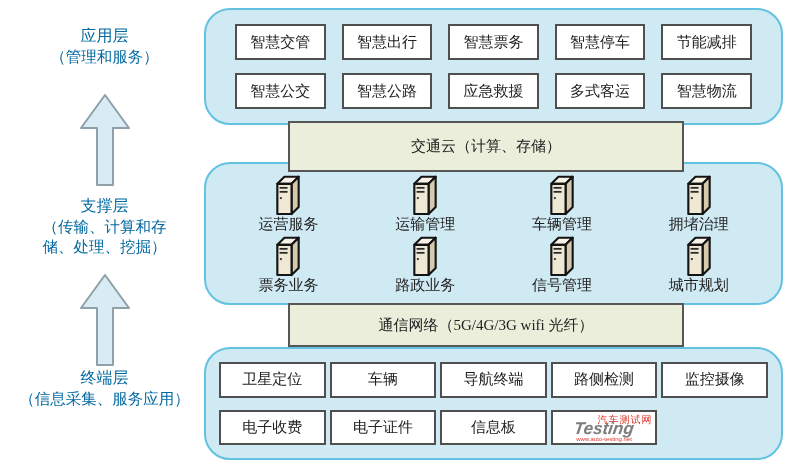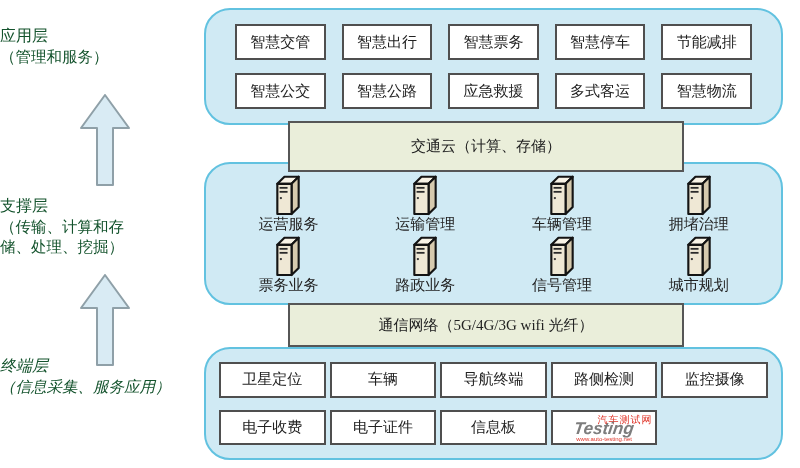--- a/index.html
+++ b/index.html
@@ -2,22 +2,22 @@
 <html><head>
 <meta charset="utf-8">
 <style>
   html,body { margin:0; padding:0; background:#fff; }
   .canvas {
     position:relative; width:800px; height:468px; background:#ffffff;
     overflow:hidden; font-family:"Liberation Serif","DejaVu Serif",serif;
     color:#333;
   }
   
-  .layer { position:absolute; left:0; width:209px; 
-           color:#14532d; line-height:1.3; }
+  .layer { position:absolute; left:0; width:209px; text-align:center;
+           color:#0369a1; line-height:1.3; }
   .layer .t  { font-size:16px; }
   .layer .st { font-size:15.5px; white-space:pre-line; }
   .up-arrow { position:absolute; left:80px; width:50px; height:92px; }
   
   .panel { position:absolute; background:#d0eaf4; border:2px solid #62c2e0;
            border-radius:26px; box-sizing:border-box; z-index:1; }
   .grid5 { display:grid; grid-template-columns:repeat(5,1fr);
            gap:13px 16px; padding:14px 29px; height:100%; box-sizing:border-box; }
   .grid4 { display:grid; grid-template-columns:repeat(4,1fr);
            grid-template-rows:1fr 1fr; padding:9px 14px; height:100%;
@@ -62,21 +62,21 @@
   <div class="layer" style="top:196px;">
     <div class="t">支撑层</div>
     <div class="st">（传输、计算和存
 储、处理、挖掘）</div>
   </div>
 
   <svg class="up-arrow" style="top:274px;" viewBox="0 0 50 92">
     <polygon points="25,1 49,34 33,34 33,91 17,91 17,34 1,34" fill="#d9ebf4" stroke="#8fa0a8" stroke-width="2" stroke-linejoin="round"></polygon>
   </svg>
 
-  <div class="layer" style="top:356px;font-style:italic;">
+  <div class="layer" style="top:368px;">
     <div class="t">终端层</div>
     <div class="st">（信息采集、服务应用）</div>
   </div>
 
   <div class="panel" style="left:204px; top:8px; width:579px; height:117px;">
     <div class="grid5">
       <div class="wbox">智慧交管</div>
       <div class="wbox">智慧出行</div>
       <div class="wbox">智慧票务</div>
       <div class="wbox">智慧停车</div>

